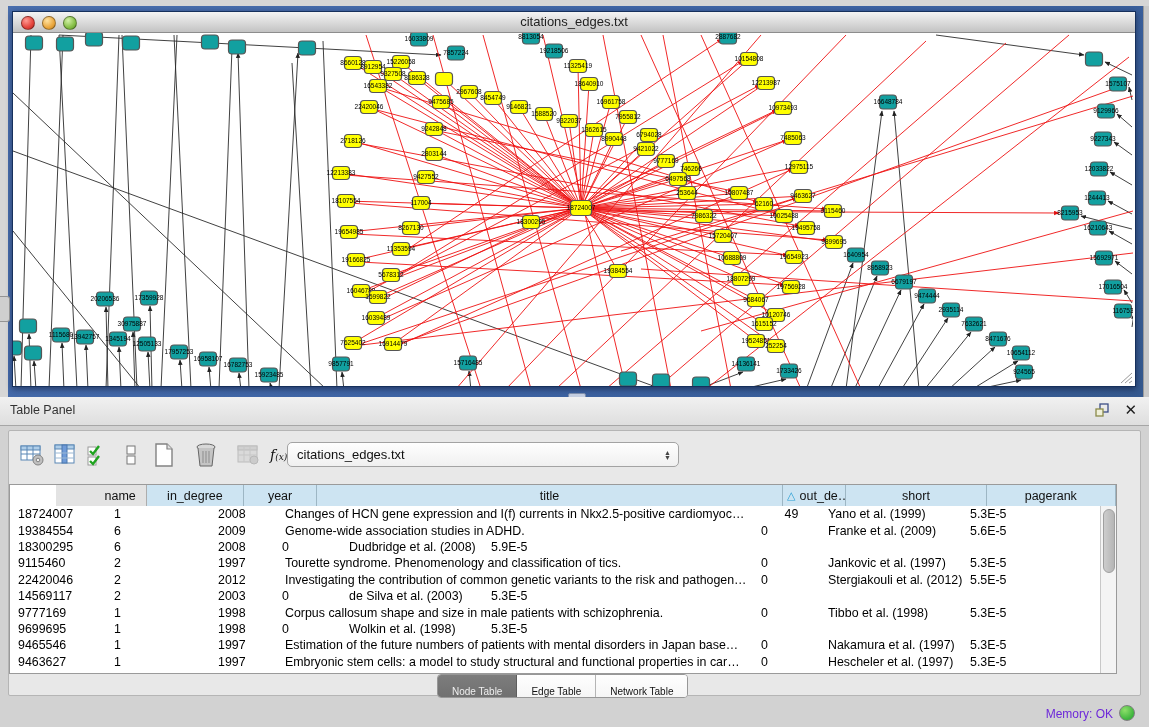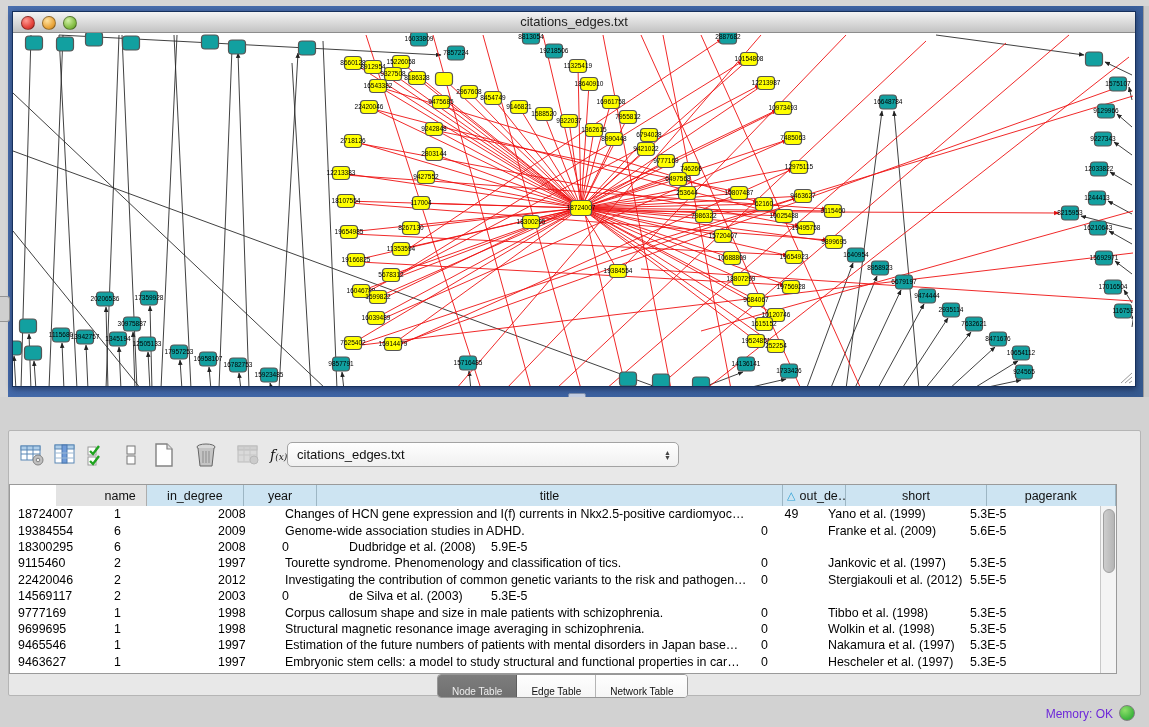--- a/index.html
+++ b/index.html
@@ -492,20 +492,30 @@
         <path d="M2,11 L13,1 M6,11 L13,5 M10,11 L13,9" stroke="#999" stroke-width="1" fill="none"></path>
       </svg>
     </div>
   </div>
   <div id="split-notch"></div>
 </div>
 <div id="right-strip"></div>
 <div id="left-tab"></div>
 
 <div id="table-panel">
+  <div id="panel-titlebar">
+    <div id="panel-title">Table Panel</div>
+    <div id="panel-buttons">
+      <svg width="15" height="14">
+        <rect x="5" y="1" width="8" height="8" fill="none" stroke="#3c4e86" stroke-width="1.3"></rect>
+        <rect x="1" y="6" width="7" height="7" fill="#efefd8" stroke="#8a8a4a" stroke-width="1.3"></rect>
+      </svg>
+      <span id="panel-close">✕</span>
+    </div>
+  </div>
 
   <div id="panel-inner">
     <div id="tp-toolbar">
       <div class="tool">
         <svg width="26" height="24">
             <rect x="2" y="3" width="19" height="14" fill="#fff" stroke="#5b87b5"></rect>
             <rect x="2" y="3" width="19" height="4" fill="#aecde8" stroke="#5b87b5"></rect>
             <path d="M8,3 V17 M14,3 V17 M2,11 H21" stroke="#5b87b5" stroke-width="1"></path>
             <circle cx="19" cy="17" r="5" fill="#c0c0c0" stroke="#828282"></circle>
             <circle cx="19" cy="17" r="1.8" fill="#efefef" stroke="#828282"></circle>
@@ -649,21 +659,20 @@
             <div class="tcell" style="width: 75px; padding-left: 15px;">1998</div>
             <div class="tcell" style="width: 479px; padding-left: 7px;">Corpus callosum shape and size in male patients with schizophrenia.</div>
             <div class="tcell" style="width: 65px; padding-left: 4px;">0</div>
             <div class="tcell" style="width: 144px; padding-left: 6px;">Tibbo et al. (1998)</div>
             <div class="tcell" style="width: 133px; padding-left: 4px;">5.3E-5</div>
           </div>
           <div class="trow">
             <div class="tcell" style="width: 93px; padding-left: 8px;">9699695</div>
             <div class="tcell" style="width: 100px; padding-left: 11px;">1</div>
             <div class="tcell" style="width: 75px; padding-left: 15px;">1998</div>
-            <div class="tcell" style="width: 479px; padding-left: 7px;">Structural magnetic resonance image averaging in schizophrenia.</div>
             <div class="tcell" style="width: 65px; padding-left: 4px;">0</div>
             <div class="tcell" style="width: 144px; padding-left: 6px;">Wolkin et al. (1998)</div>
             <div class="tcell" style="width: 133px; padding-left: 4px;">5.3E-5</div>
           </div>
           <div class="trow">
             <div class="tcell" style="width: 93px; padding-left: 8px;">9465546</div>
             <div class="tcell" style="width: 100px; padding-left: 11px;">1</div>
             <div class="tcell" style="width: 75px; padding-left: 15px;">1997</div>
             <div class="tcell" style="width: 479px; padding-left: 7px;">Estimation of the future numbers of patients with mental disorders in Japan base…</div>
             <div class="tcell" style="width: 65px; padding-left: 4px;">0</div>

